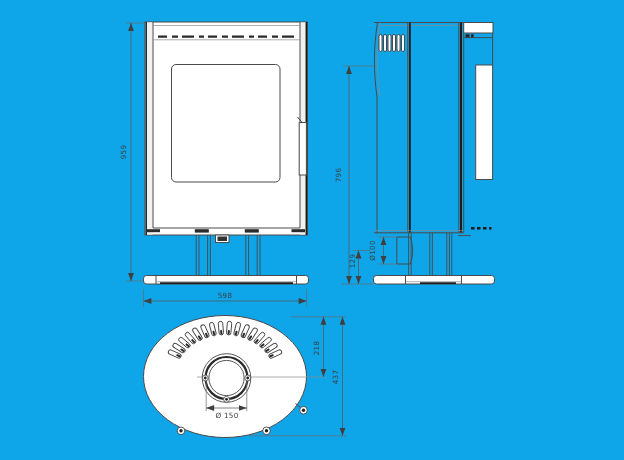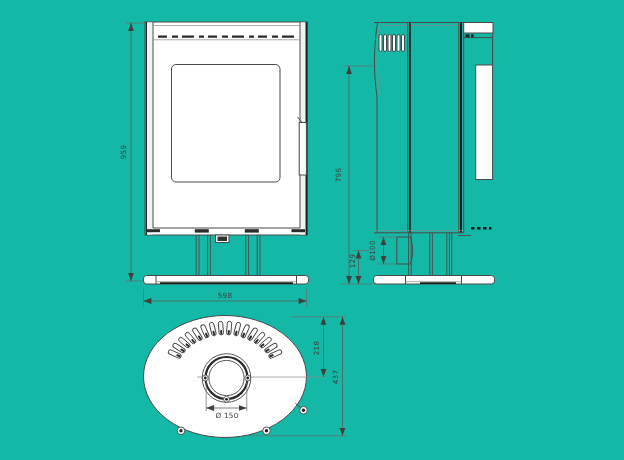--- a/index.html
+++ b/index.html
@@ -1,16 +1,16 @@
 <!DOCTYPE html>
 <html><head>
 <meta charset="utf-8">
 <style>
   html,body{margin:0;padding:0;background:#ffffff;}
-  .sheet{position:relative;width:624px;height:460px;background:#14b8a6;overflow:hidden;}
+  .sheet{position:relative;width:624px;height:460px;background:#0ea5e9;overflow:hidden;}
   svg{display:block;}
   svg text{font-family:"DejaVu Sans",sans-serif;font-size:7.2px;fill:#3f3f3f;letter-spacing:.3px;}
   .ln{stroke:#4a4a4a;stroke-width:1;fill:none;}
   .thin{stroke:#8a8a8a;stroke-width:.7;fill:none;}
   .dark{stroke:#1d1d1d;fill:none;}
   .dim{stroke:#5a5a5a;stroke-width:.75;fill:none;}
   .ext{stroke:#6a6a6a;stroke-width:.7;fill:none;}
   .wh{fill:#ffffff;}
 </style>
 </head>

